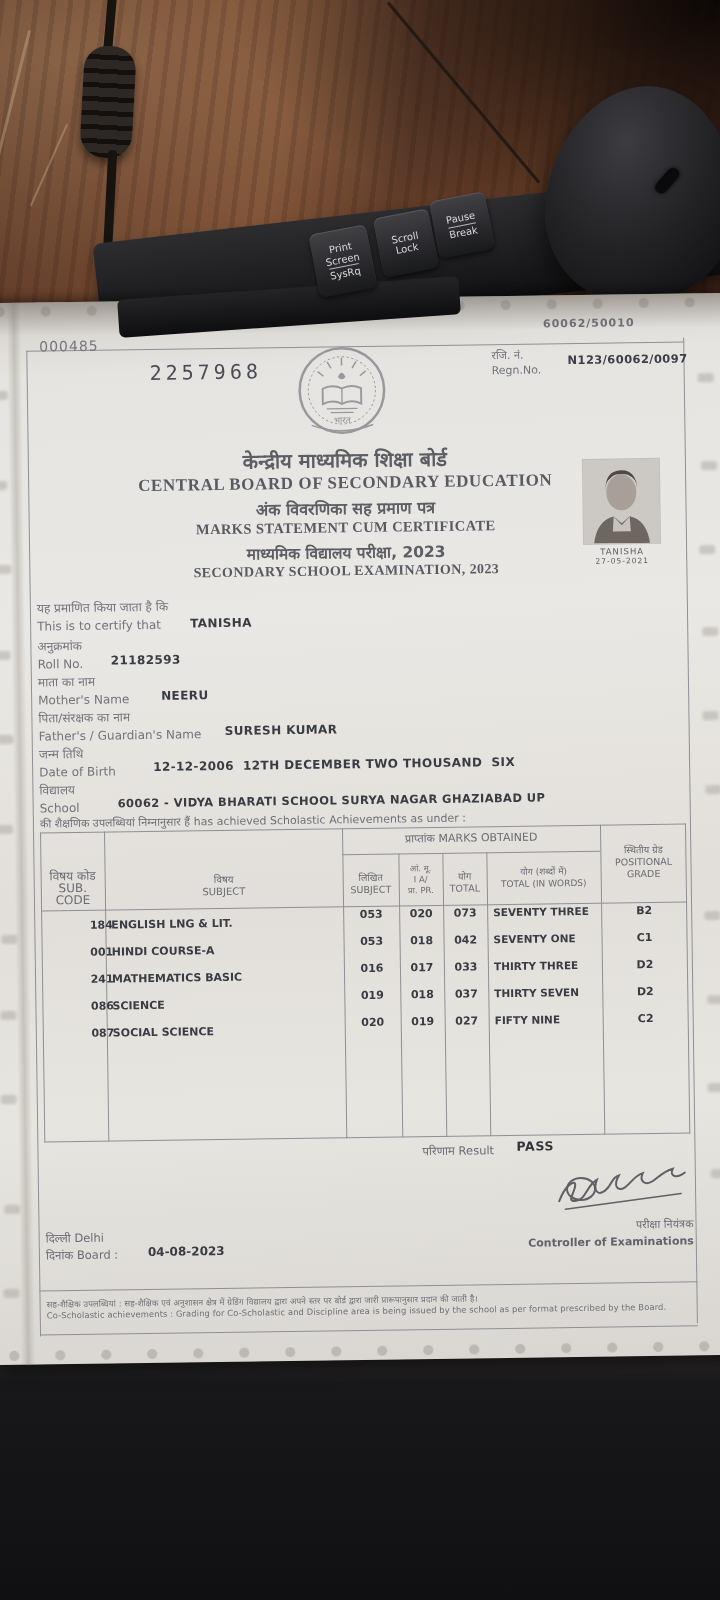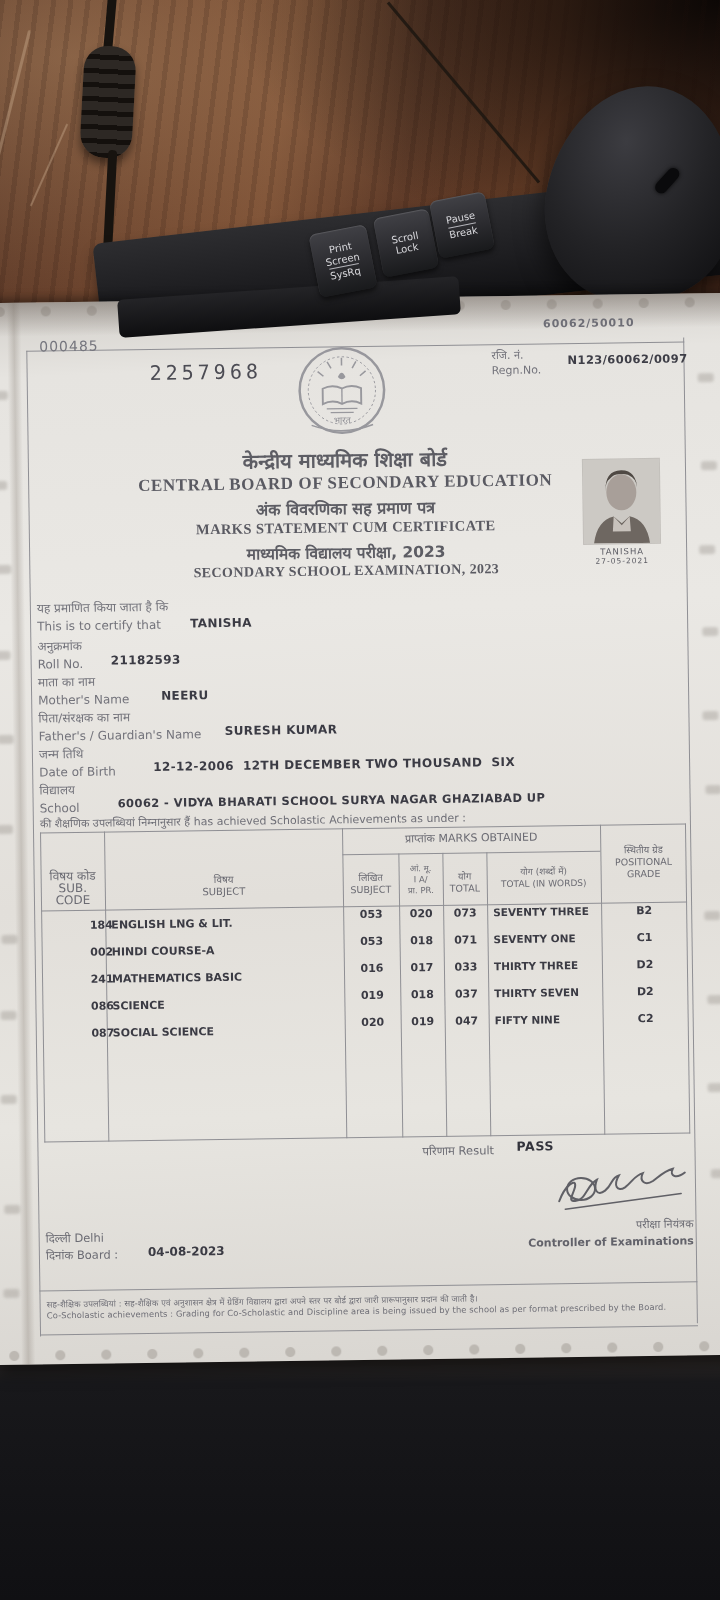--- a/index.html
+++ b/index.html
@@ -316,25 +316,25 @@
         <div class="trow" style="top:80px;">
           <span class="cell c-code">184</span>
           <span class="cell c-subj">ENGLISH LNG &amp; LIT.</span>
           <span class="cell c-th">053</span>
           <span class="cell c-ia">020</span>
           <span class="cell c-tot">073</span>
           <span class="cell c-words">SEVENTY THREE</span>
           <span class="cell c-grade">B2</span>
         </div>
         <div class="trow" style="top:107px;">
-          <span class="cell c-code">002</span>
+          <span class="cell c-code">001</span>
           <span class="cell c-subj">HINDI COURSE-A</span>
           <span class="cell c-th">053</span>
           <span class="cell c-ia">018</span>
-          <span class="cell c-tot">071</span>
+          <span class="cell c-tot">042</span>
           <span class="cell c-words">SEVENTY ONE</span>
           <span class="cell c-grade">C1</span>
         </div>
         <div class="trow" style="top:134px;">
           <span class="cell c-code">241</span>
           <span class="cell c-subj">MATHEMATICS BASIC</span>
           <span class="cell c-th">016</span>
           <span class="cell c-ia">017</span>
           <span class="cell c-tot">033</span>
           <span class="cell c-words">THIRTY THREE</span>
@@ -347,21 +347,21 @@
           <span class="cell c-ia">018</span>
           <span class="cell c-tot">037</span>
           <span class="cell c-words">THIRTY SEVEN</span>
           <span class="cell c-grade">D2</span>
         </div>
         <div class="trow" style="top:188px;">
           <span class="cell c-code">087</span>
           <span class="cell c-subj">SOCIAL SCIENCE</span>
           <span class="cell c-th">020</span>
           <span class="cell c-ia">019</span>
-          <span class="cell c-tot">047</span>
+          <span class="cell c-tot">027</span>
           <span class="cell c-words">FIFTY NINE</span>
           <span class="cell c-grade">C2</span>
         </div>
       </div>
 
       <div id="result-label">
         <span>परिणाम</span>
         <span>Result</span>
       </div>
       <div id="result-value">PASS</div>

